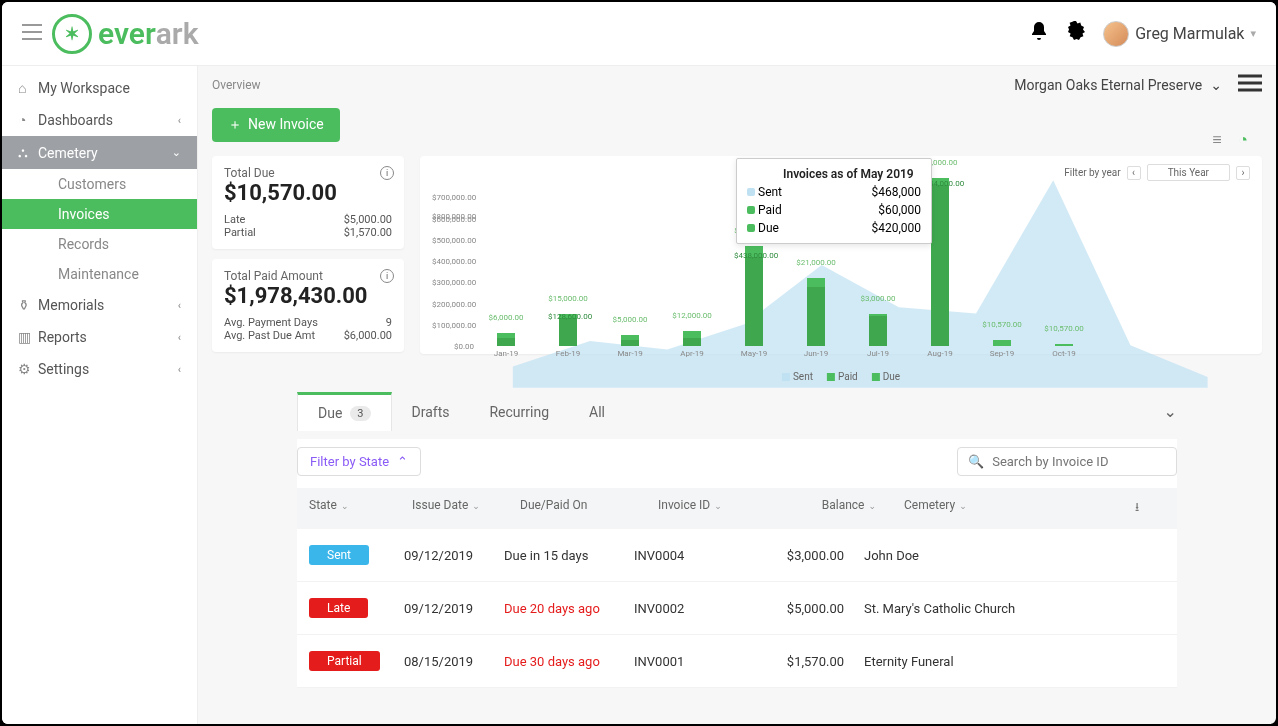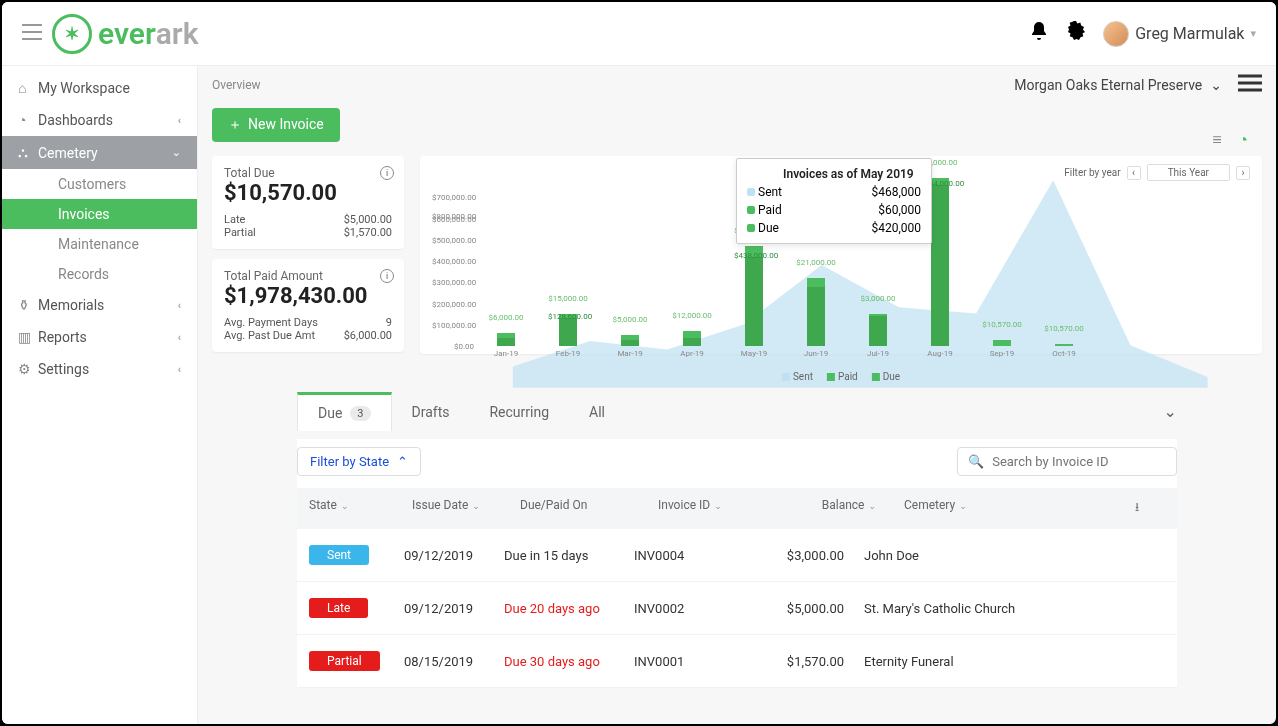--- a/index.html
+++ b/index.html
@@ -58,21 +58,21 @@
   .tip-row { display:flex; align-items:center; margin-top:4px; }
   .tip-row .sw { border-radius:2px; }
   .tip-row .v { margin-left:auto; }
   .tabs { display:flex; margin:38px auto 0; width:880px; align-items:center; }
   .tab { padding:10px 20px; font-size:14px; color:#666; cursor:pointer; display:flex; align-items:center; gap:8px; }
   .tab.act { border-top:3px solid #4cbd5e; border-left:1px solid #e6e6e6; border-right:1px solid #e6e6e6; background:#fff; }
   .badge { background:#eaeaea; color:#555; border-radius:9px; font-size:11px; padding:1px 7px; }
   .tab-exp { margin-left:auto; cursor:pointer; color:#666; }
   .tbl { margin:8px auto 0; width:880px; background:#fff; }
   .tbar { display:flex; padding:8px 0 12px; align-items:center; }
-  .fstate { border:1px solid #ddd; border-radius:4px; padding:6px 12px; font-size:13px; cursor:pointer; display:flex; gap:8px; color:#1d4ed8; }
+  .fstate { border:1px solid #ddd; border-radius:4px; padding:6px 12px; font-size:13px; cursor:pointer; display:flex; gap:8px; color:#8b5cf6; }
   .srch { margin-left:auto; border:1px solid #ddd; border-radius:4px; padding:6px 10px; display:flex; align-items:center; gap:8px; font-size:13px; color:#888; width:220px; }
   .srch input { border:none; outline:none; font-size:13px; flex:1; }
   .thd { display:flex; background:#f4f5f6; padding:10px 12px; font-size:12px; color:#666;gap:8px; }
   .col-st{width:95px}.col-dt{width:100px}.col-due{width:130px}.col-id{width:120px}.col-bal{width:110px;text-align:right;padding-right:20px}.col-cu{flex:1}.col-dl{width:30px}
   .sort{font-size:9px;color:#999;margin-left:4px;cursor:pointer}
   .trow{display:flex;padding:16px 12px;border-bottom:1px solid #f2f2f2;font-size:13px;color:#333;align-items:center}
   .chip{display:inline-block;padding:3px 18px;border-radius:3px;font-size:12px;color:#fff}
   .chip.sent{background:#3bb6ea}.chip.late{background:#e51c1c}.chip.partial{background:#e51c1c}
   .red{color:#e51c1c}
   .dl-ic{cursor:pointer;color:#777}
@@ -122,22 +122,22 @@
         <span class="lbl">Dashboards</span>
         <span class="chev">‹</span>
       </div>
     <div class="nav-item active">
         <span class="ic">⛬</span>
         <span class="lbl">Cemetery</span>
         <span class="chev">⌄</span>
       </div>
     <div class="sub">Customers</div>
     <div class="sub sel">Invoices</div>
+    <div class="sub">Records</div>
     <div class="sub">Maintenance</div>
-    <div class="sub">Records</div>
     <div class="nav-item">
         <span class="ic">⚱</span>
         <span class="lbl">Memorials</span>
         <span class="chev">‹</span>
       </div>
     <div class="nav-item">
         <span class="ic">▥</span>
         <span class="lbl">Reports</span>
         <span class="chev">‹</span>
       </div>

